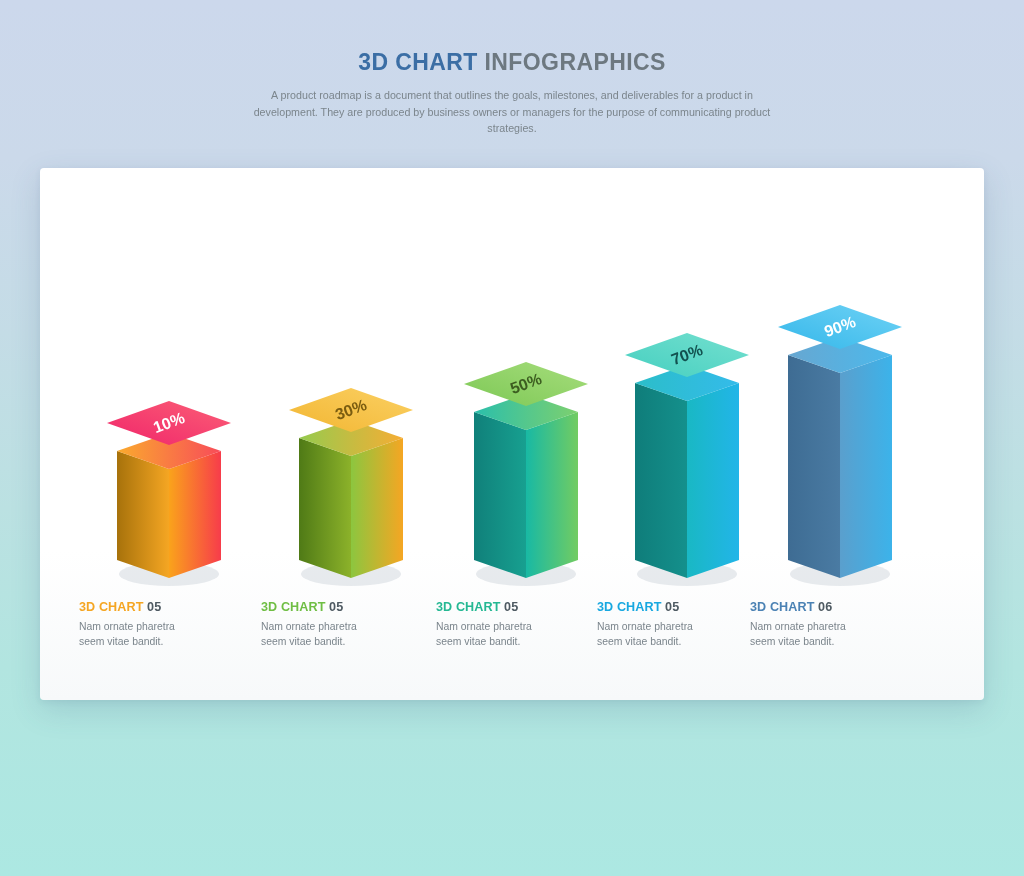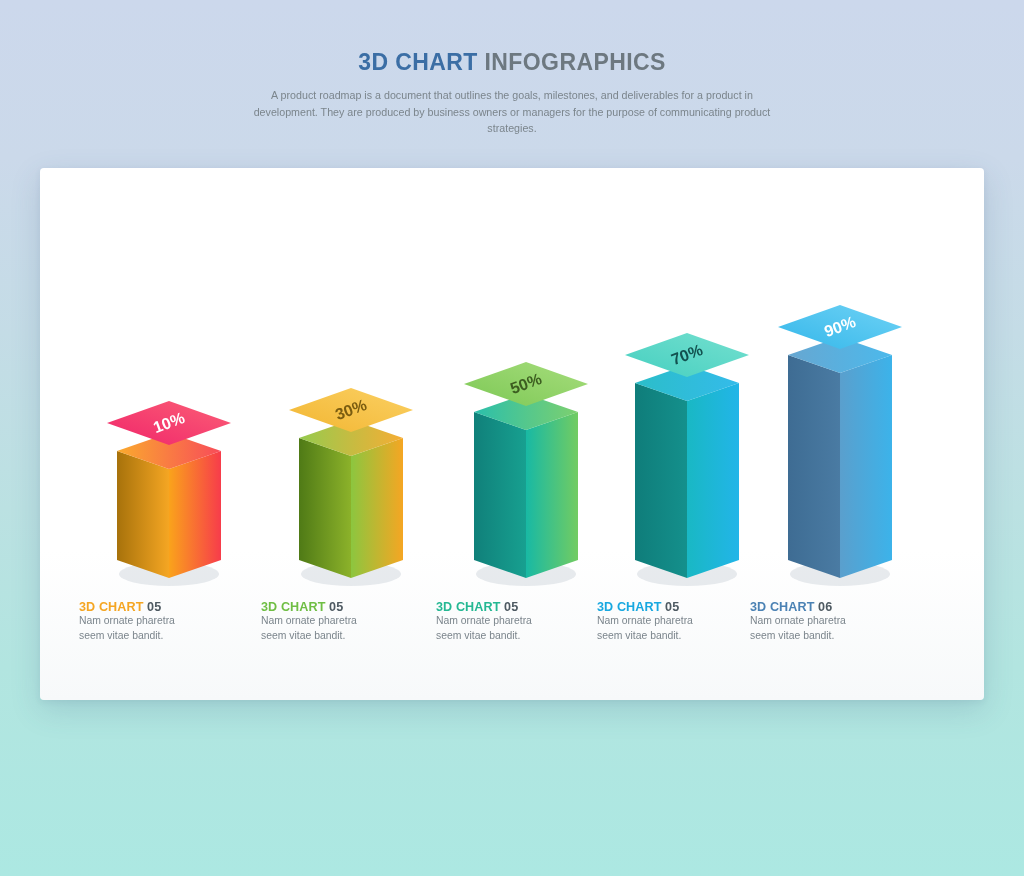--- a/index.html
+++ b/index.html
@@ -83,21 +83,21 @@
     width: 180px;
   }
   .label-title {
     font-size: 12.6px;
     font-weight: bold;
     letter-spacing: 0.1px;
     white-space: nowrap;
   }
   .label-num { color: #4e5a62; }
   .label-desc {
-    margin-top: 0;
+    margin-top: 6px;
     font-size: 10.4px;
     line-height: 1.4;
     color: #7b858c;
     white-space: pre-line;
   }
 </style>
 </head>
 <body>
 
 <div class="card"></div>

